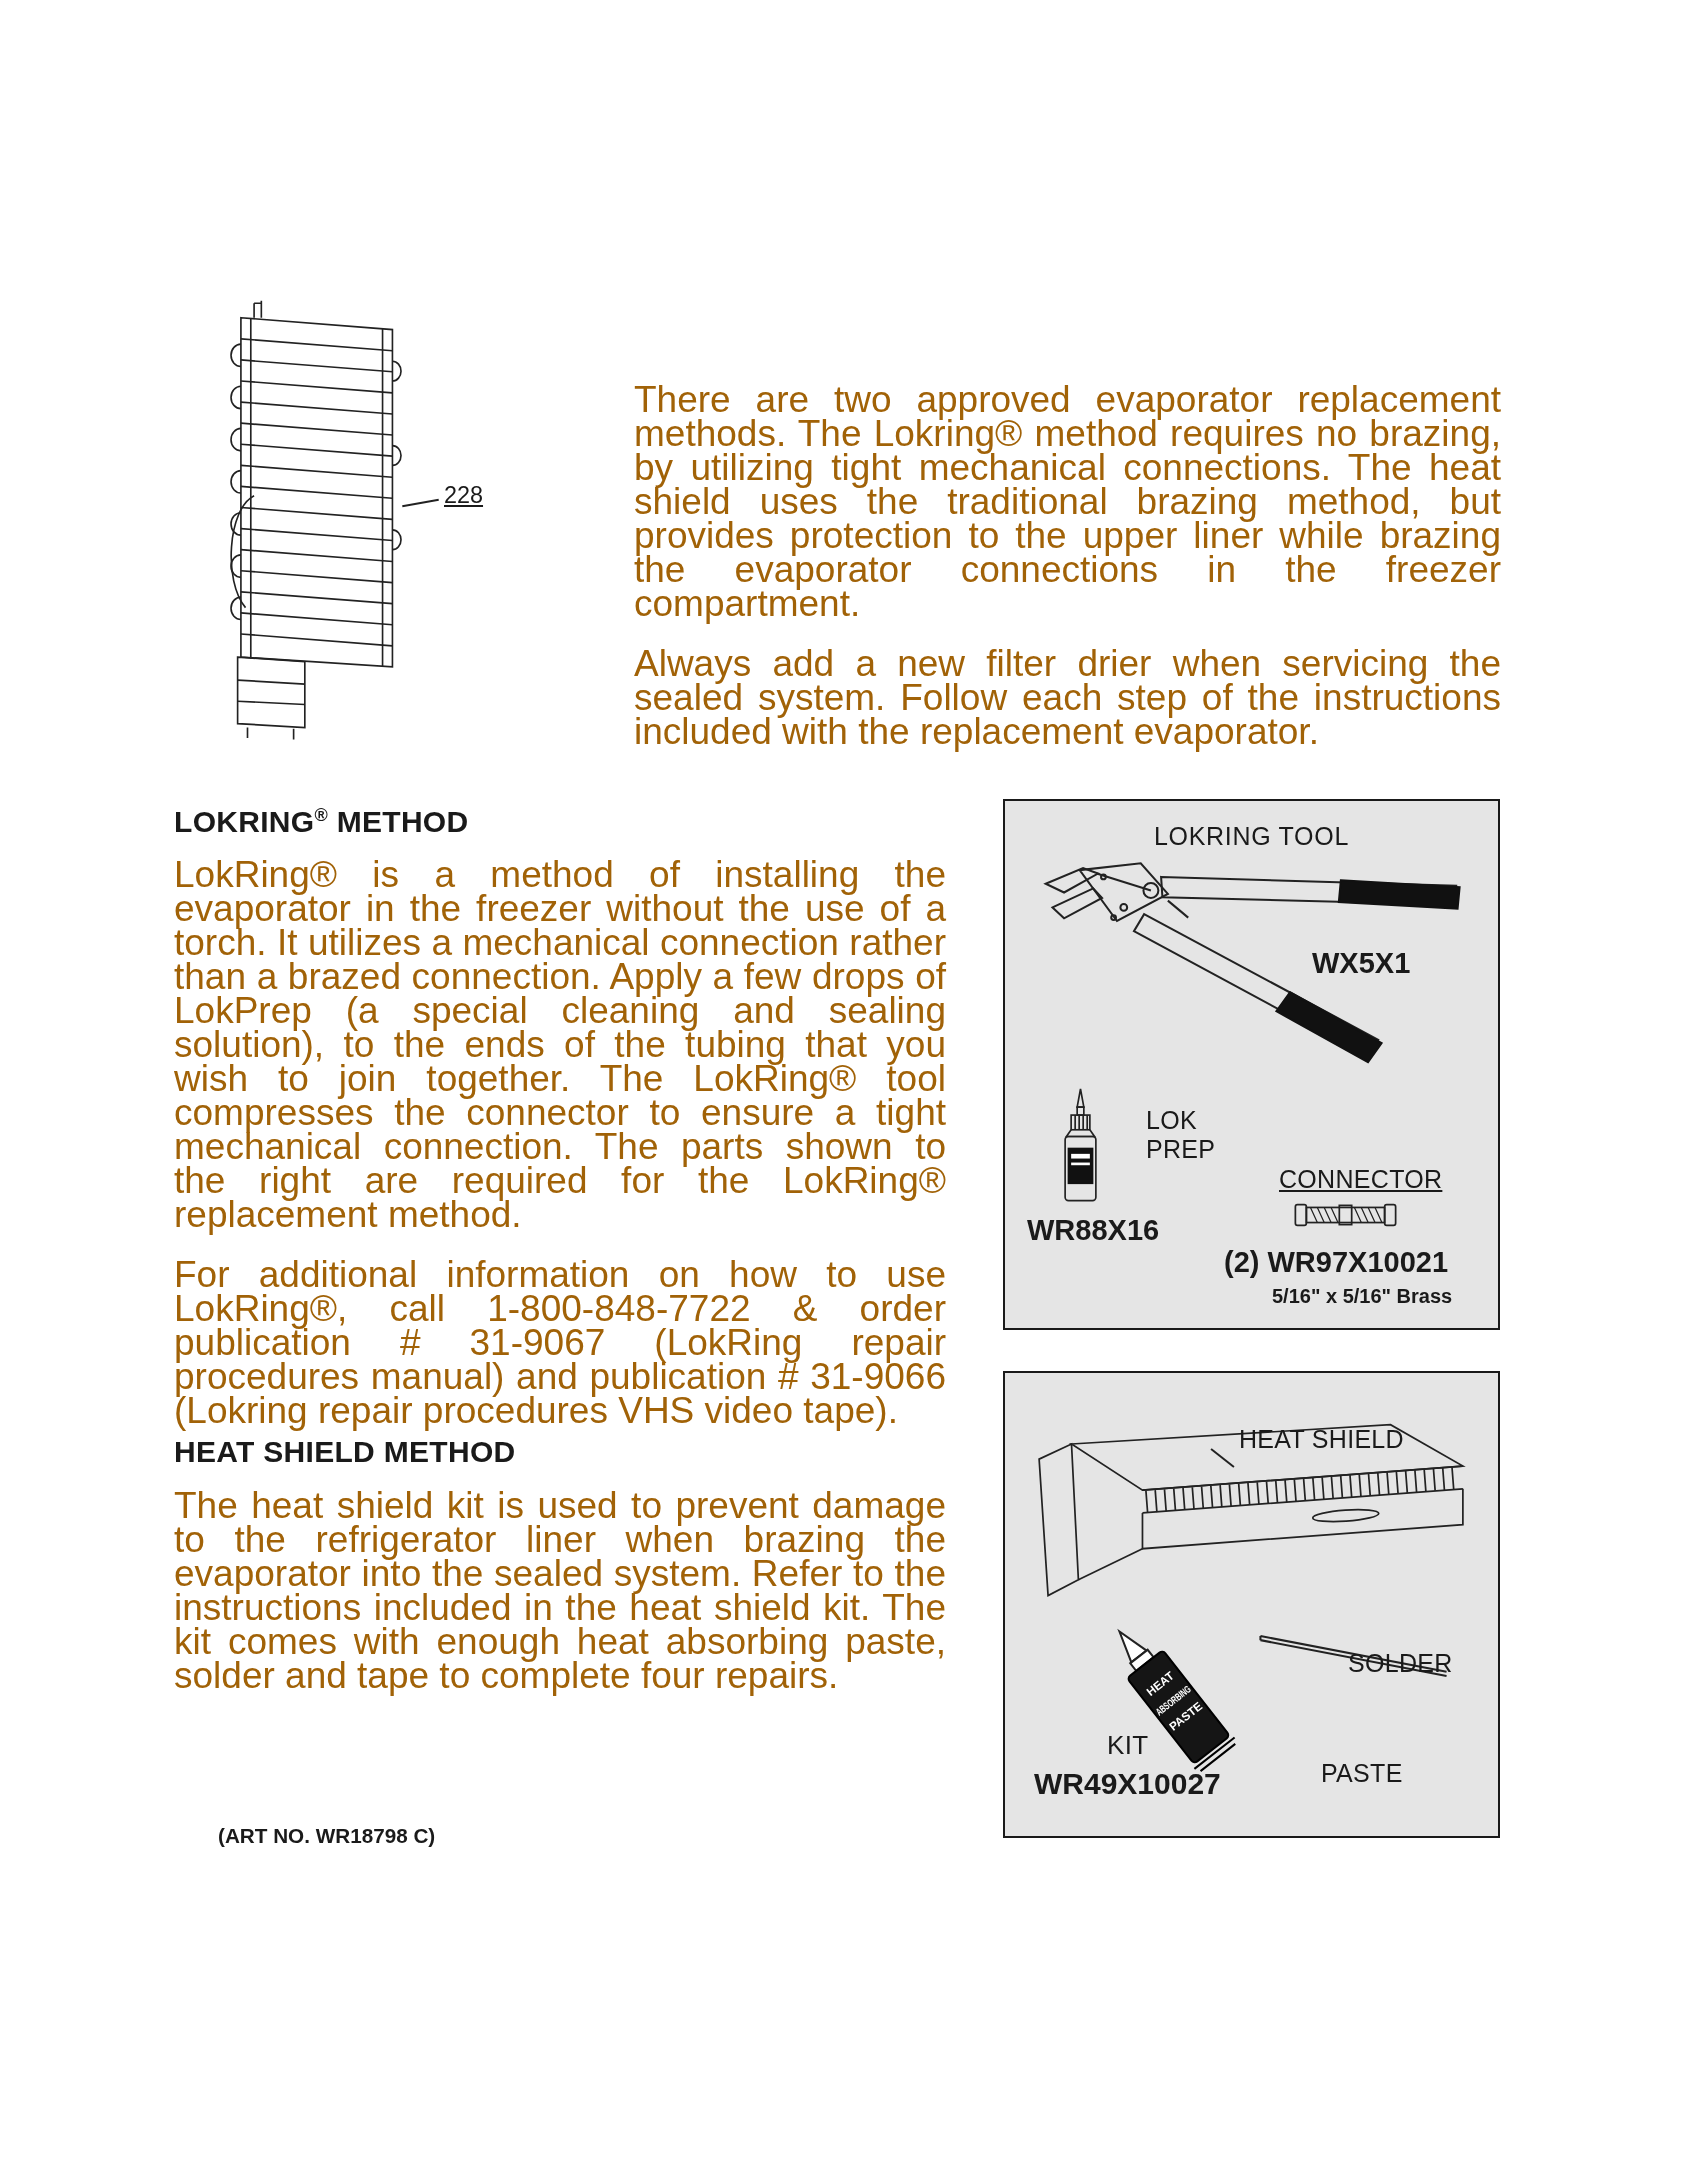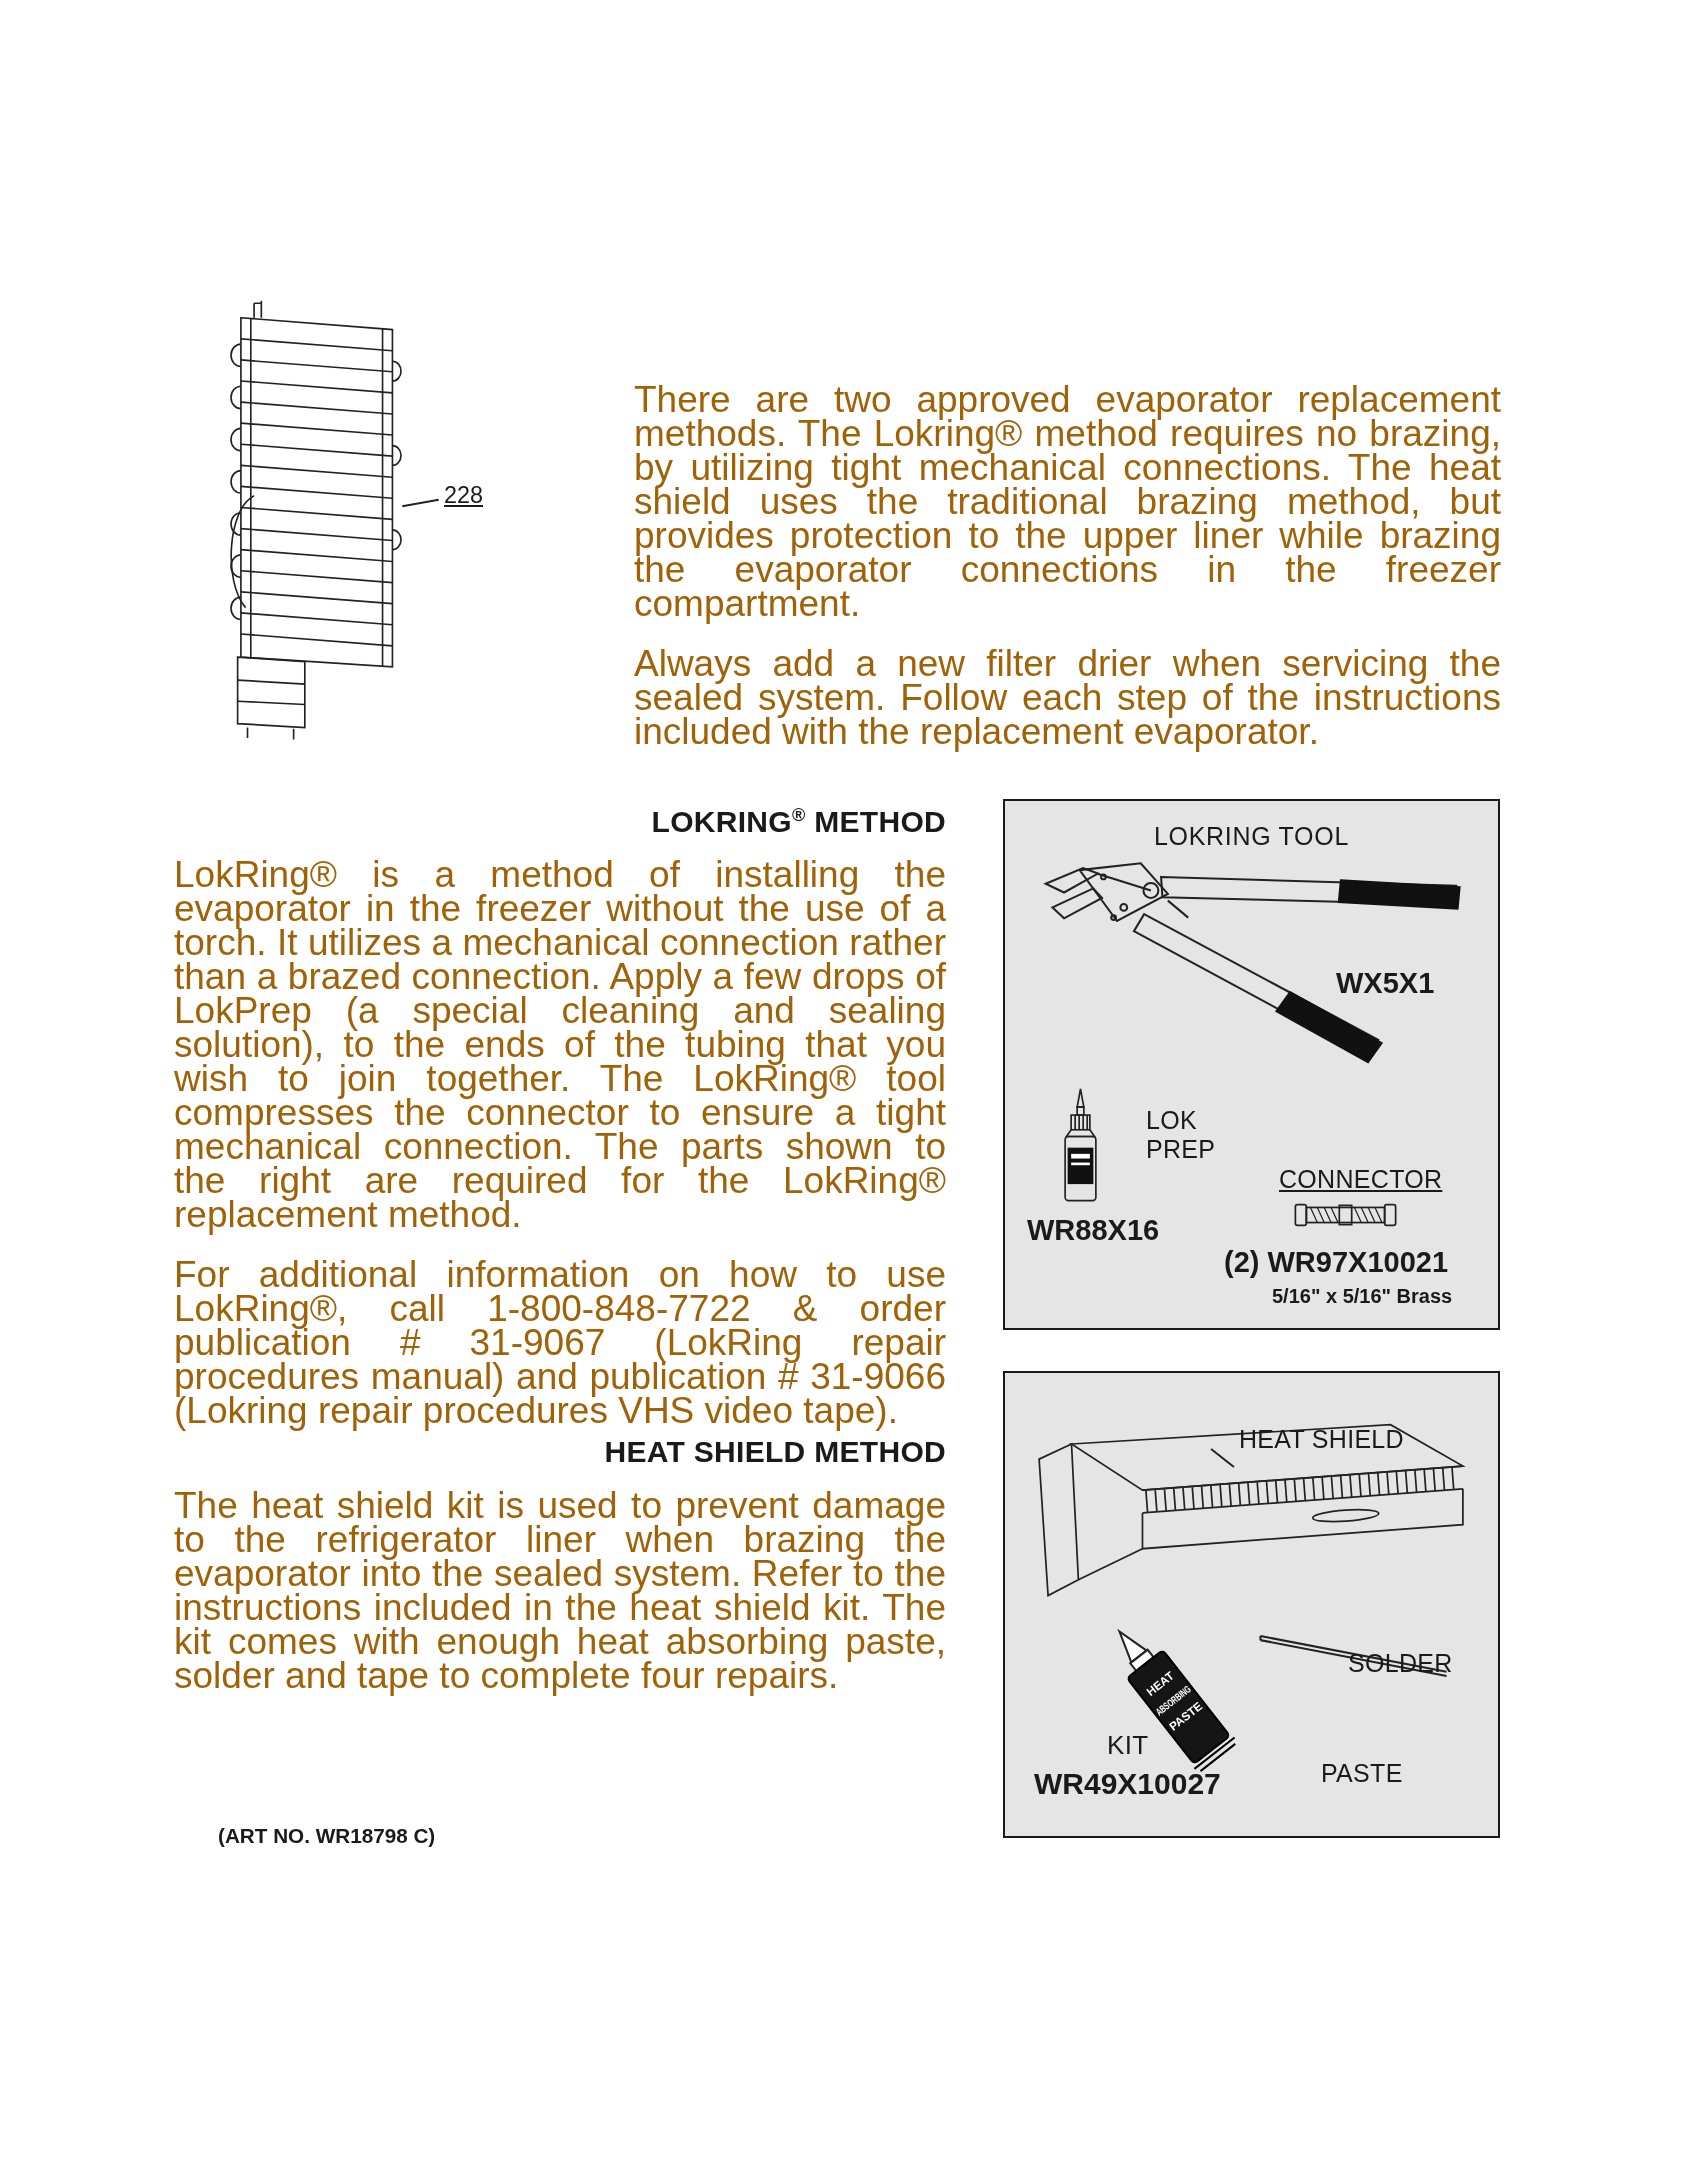--- a/index.html
+++ b/index.html
@@ -8,21 +8,21 @@
     width:1687px;
     height:2183px;
     background:#ffffff;
     font-family:"Liberation Sans", sans-serif;
     color:#1a1a1a;
     overflow:hidden;
   }
   .abs{position:absolute;}
   .para{font-size:37px;line-height:34px;text-align:justify;color:#a16207;}
   .para p{margin:0 0 26px 0;}
-  .heading{font-size:30px;font-weight:bold;text-align:right;letter-spacing:0.3px;}
+  .heading{font-size:30px;font-weight:bold;text-align:left;letter-spacing:0.3px;}
   .heading sup{font-size:18px;}
   .figure-box{position:absolute;border:2.1px solid #1a1a1a;background:#e5e5e5;}
   .fig-label{position:absolute;font-size:25px;letter-spacing:0.3px;z-index:3;}
   .fig-title{position:absolute;left:0;top:20.7px;width:100%;text-align:center;font-size:25px;letter-spacing:0.7px;z-index:3;}
   .part-num{position:absolute;font-weight:bold;font-size:29px;z-index:3;}
   .small-bold{position:absolute;font-weight:bold;font-size:20px;z-index:3;}
   .leader{position:absolute;border-top:2.1px solid #222;z-index:2;}
   .callout{position:absolute;font-size:23.4px;color:#1a1a1a;}
   .art-no{position:absolute;font-size:20.7px;font-weight:bold;}
   svg{position:absolute;z-index:1;}
@@ -74,21 +74,21 @@
       <circle cx="150" cy="80" r="5"></circle>
       <circle cx="120" cy="35" r="3.5"></circle>
       <circle cx="135" cy="95" r="3.5"></circle>
       <path d="M205 35 L640 48 L638 76 L207 65 Z"></path>
       <path d="M470 40 L645 50 L642 82 L467 72 Z" fill="#111" stroke="#111"></path>
       <path d="M180 90 L525 275 L508 300 L165 115 Z"></path>
       <path d="M395 205 L530 280 L510 308 L375 233 Z" fill="#111" stroke="#111"></path>
       <path d="M215 70 L245 95"></path>
     </svg>
 
-    <div class="part-num" style="left:307px;top:166px;margin-left:24px;">WX5X1</div>
+    <div class="part-num" style="left:307px;top:146px;">WX5X1</div>
 
     <svg style="left:45px;top:286px;" width="61" height="117" viewBox="0 0 90 175" fill="none" stroke="#222" stroke-width="2.5">
       <path d="M45 3 L40 30 L50 30 Z"></path>
       <rect x="40" y="30" width="10" height="12"></rect>
       <rect x="31" y="42" width="28" height="22"></rect>
       <path d="M37 42 v22 M43 42 v22 M49 42 v22 M55 42 v22"></path>
       <path d="M31 64 L24 74 L66 74 L59 64"></path>
       <rect x="22" y="74" width="46" height="96" rx="5"></rect>
       <rect x="27" y="92" width="36" height="52" fill="#111" stroke="#111"></rect>
       <rect x="31" y="100" width="28" height="7" fill="#fff" stroke="none"></rect>

